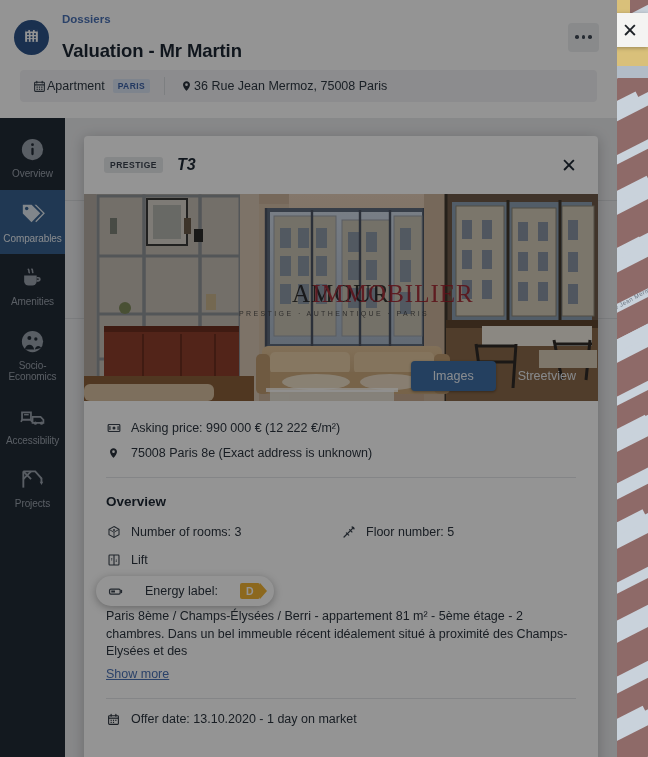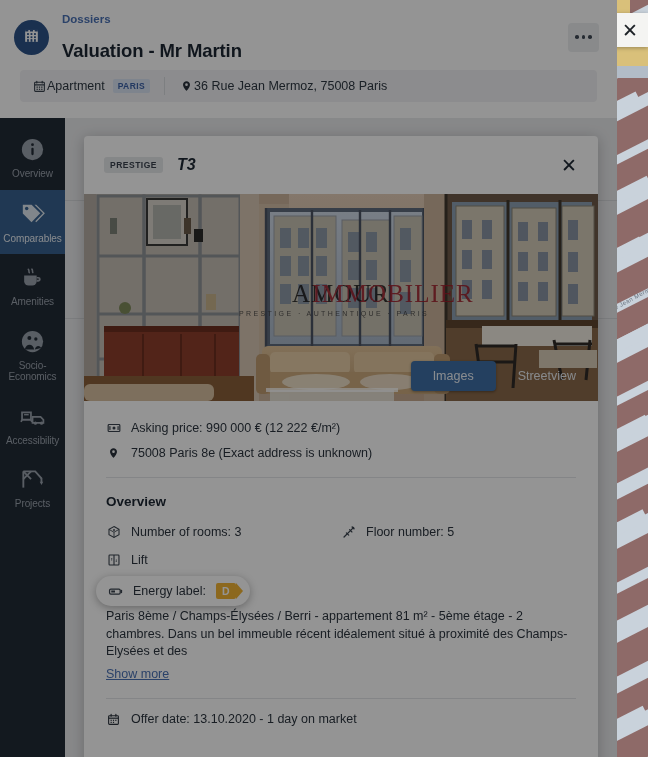--- a/index.html
+++ b/index.html
@@ -307,21 +307,21 @@
     margin: 16px 0 10px 0;
   }
   .grid2 {
     display: grid;
     grid-template-columns: 1fr 1fr;
     row-gap: 3px;
   }
   .highlight-pill {
     display: inline-flex;
     align-items: center;
-    gap: 10px;
+    gap: 22px;
     background: #ffffff;
     border-radius: 18px;
     padding: 7px 14px 7px 12px;
     box-shadow: 0 2px 9px rgba(0,0,0,.30);
     font-size: 12.5px;
     color: #2c353f;
     position: relative;
     z-index: 70;
     margin: 4px 0 2px -10px;
   }

